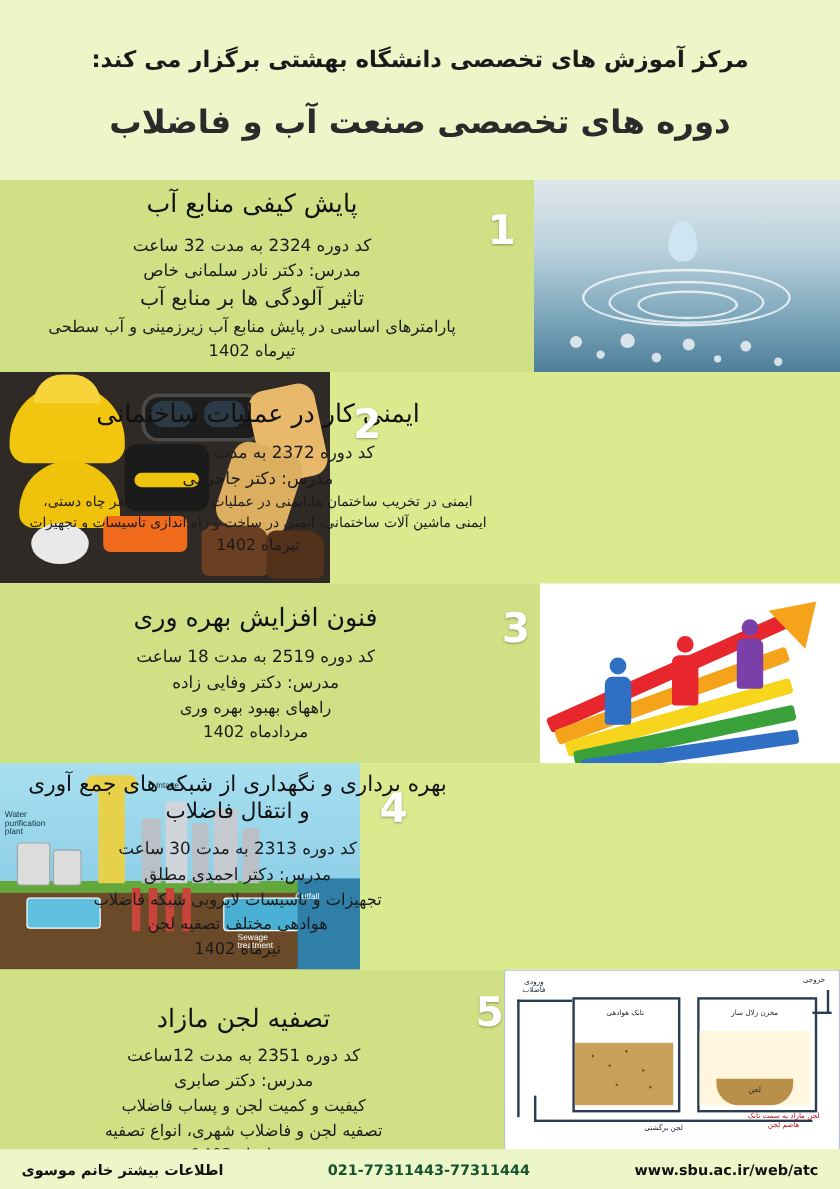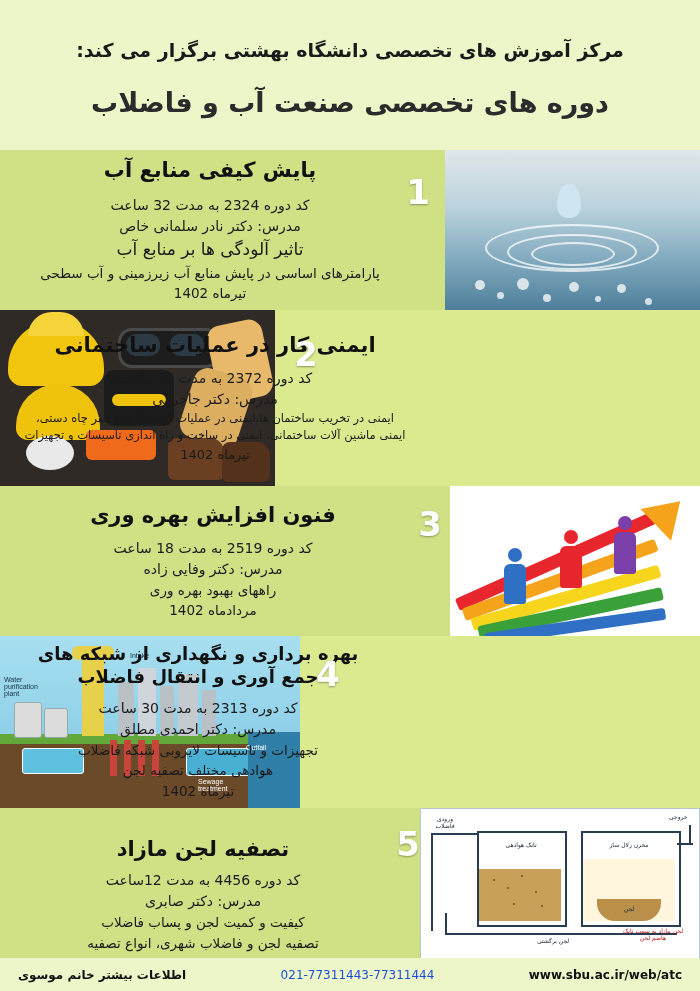--- a/index.html
+++ b/index.html
@@ -28,21 +28,21 @@
   }
 
   
   .row{position:absolute;left:0;width:700px;overflow:hidden;}
   .row .img{position:absolute;top:0;height:100%;}
   .row .txt{
     position:absolute;top:0;height:100%;
     display:flex;flex-direction:column;justify-content:center;
     direction:rtl;text-align:center;
   }
-  .c-title{font-weight:bold;color:#111;line-height:1.25;}
+  .c-title{font-weight:normal;color:#111;line-height:1.25;}
   .c-line{color:#1a1a1a;line-height:1.5;}
 
   .num{
     position:absolute;
     font-weight:bold;color:#ffffff;
     text-shadow:0 1px 2px rgba(0,0,0,.35);
     font-size:34px;
     z-index:5;
     width:40px;text-align:center;
   }
@@ -95,21 +95,21 @@
   .dlbl.red{color:#b11;}
 
   
   .footer{
     position:absolute;left:0;top:958px;width:700px;height:33px;
     background:#edf6c9;display:flex;align-items:center;justify-content:space-between;
     padding:0 18px;box-sizing:border-box;
   }
   .footer .f-right{font-size:12px;color:#111;font-weight:bold;direction:rtl;}
   .footer .f-left{font-size:12px;color:#111;font-weight:bold;direction:ltr;}
-  .footer .f-mid{font-size:12px;color:#1d4ed8;font-weight:normal;direction:ltr;}
+  .footer .f-mid{font-size:12px;color:#14532d;font-weight:bold;direction:ltr;}
 </style>
 </head>
 <body>
 
 <div class="page">
 
   <div class="header">
     <div class="header-line1">مرکز آموزش های تخصصی دانشگاه بهشتی برگزار می کند:</div>
     <div class="header-line2">دوره های تخصصی  صنعت آب و فاضلاب</div>
   </div>
@@ -265,21 +265,21 @@
       <div class="dlbl" style="left:248px;top:4px;">خروجی</div>
       <div class="dlbl" style="left:62px;top:32px;width:76px;text-align:center;">تانک هوادهی</div>
       <div class="dlbl" style="left:164px;top:32px;width:88px;text-align:center;">مخزن زلال ساز</div>
       <div class="dlbl" style="left:186px;top:96px;width:44px;text-align:center;">لجن</div>
       <div class="dlbl" style="left:92px;top:128px;width:80px;text-align:center;">لجن برگشتی</div>
       <div class="dlbl red" style="left:196px;top:118px;width:72px;text-align:center;">لجن مازاد به سمت تانک هاضم لجن</div>
     </div>
     <div class="num" style="right:272px;top:16px;">5</div>
     <div class="txt" style="right:312px;width:370px;">
       <div class="c-title" style="font-size:21px;margin-bottom:8px;margin-top:43px;">تصفیه لجن مازاد</div>
-      <div class="c-line" style="font-size:14px;">کد دوره 4456 به مدت 12ساعت</div>
+      <div class="c-line" style="font-size:14px;">کد دوره 2351 به مدت 12ساعت</div>
       <div class="c-line" style="font-size:14px;">مدرس: دکتر صابری</div>
       <div class="c-line" style="font-size:13.5px;">کیفیت و کمیت لجن و پساب فاضلاب</div>
       <div class="c-line" style="font-size:13.5px;">تصفیه لجن و فاضلاب شهری، انواع تصفیه</div>
       <div class="c-line" style="font-size:13.5px;">مردادماه 1402</div>
     </div>
   </div>
 
   <div class="footer">
     <div class="f-left">www.sbu.ac.ir/web/atc</div>
     <div class="f-mid">021-77311443-77311444</div>

